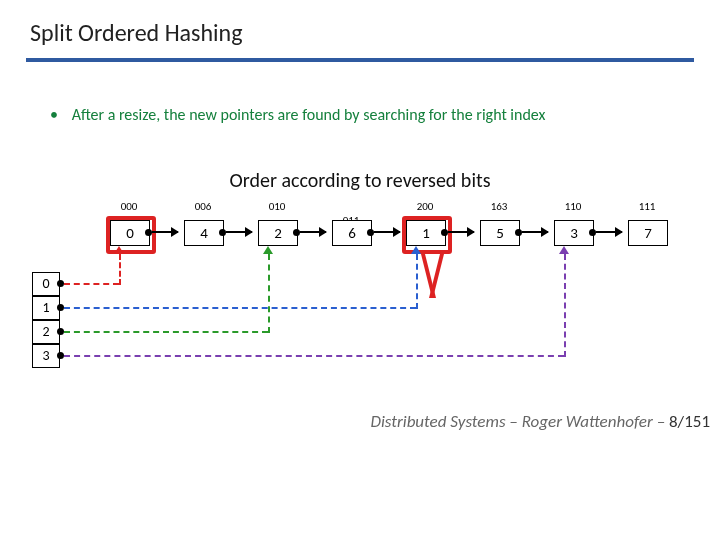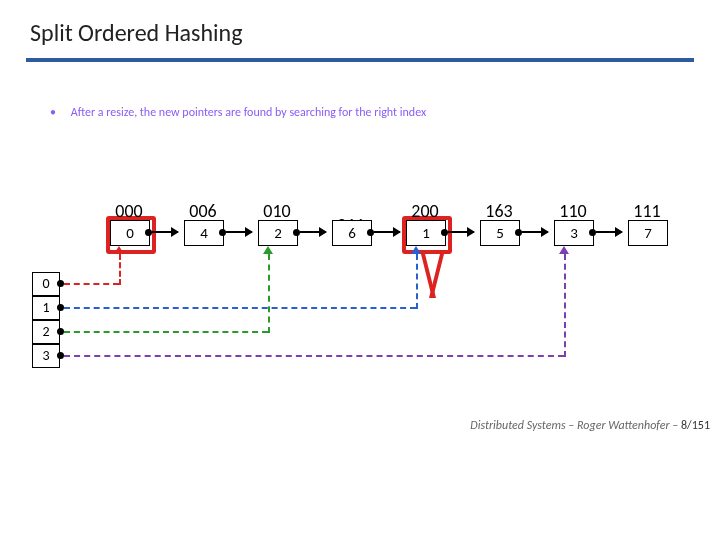--- a/index.html
+++ b/index.html
@@ -1,52 +1,53 @@
 <!DOCTYPE html>
 <html><head>
 <meta charset="utf-8">
 <style>
   html,body{margin:0;padding:0;width:720px;height:540px;background:#fff;font-family:"Calibri","Segoe UI",Arial,sans-serif;color:#000}
   .slide{position:relative;width:720px;height:440px}
   .title{position:absolute;left:30px;top:18px;font-size:24px;color:#222}
   .title-rule{position:absolute;left:26px;top:58px;width:668px;height:4px;background:#2f5aa0}
-  .bullet{position:absolute;font-size:12px;color:#8b5cf6}
+  .bullet{position:absolute;font-size:16px;color:#15803d}
   .bullet .dot{display:inline-block;width:18px}
   .caption{position:absolute;left:0;width:720px;text-align:center;font-size:20px;color:#111}
   
   .node{position:absolute;width:38px;height:24px;border:1px solid #000;background:#fff;text-align:center;font-size:15px;line-height:24px}
-  .binlabel{position:absolute;width:38px;text-align:center;font-size:18px}
+  .binlabel{position:absolute;width:38px;text-align:center;font-size:11px}
   .arrow{position:absolute;height:2px;background:#000}
   .arrow::after{content:"";position:absolute;right:-1px;top:-4px;border-left:8px solid #000;border-top:5px solid transparent;border-bottom:5px solid transparent}
   .ptrdot{position:absolute;width:7px;height:7px;background:#000;border-radius:50%}
   
   .bucket{position:absolute;width:26px;height:22px;border:1px solid #000;background:#fff;text-align:center;font-size:14px;line-height:22px}
   .bdot{position:absolute;width:7px;height:7px;background:#000;border-radius:50%}
   
   .dash{position:absolute;border-top:2px dashed;}
   .dashV{position:absolute;border-left:2px dashed;}
   .dashhead{position:absolute;width:0;height:0;border-bottom:8px solid;border-left:5px solid transparent;border-right:5px solid transparent}
   .red-outline{position:absolute;border:4px solid #d22;border-radius:3px}
   .red-conn{position:absolute;background:#d22}
   .note{position:absolute;font-size:19px;color:#111}
-  .footer{position:absolute;right:10px;bottom:8px;font-size:12px;color:#666;font-style:italic}
+  .footer{position:absolute;right:10px;bottom:8px;font-size:17px;color:#666;font-style:italic}
   .footer .pg{font-style:normal;color:#333}
 </style>
 </head>
 <body>
 <div class="slide">
 
 <div class="title">Split Ordered Hashing</div>
 <div class="title-rule"></div>
 
 <div class="bullet" style="left:50px;top:105px;width:630px">
   <span class="dot">•</span>
   <span>After a resize, the new pointers are found by searching for the right index</span>
 </div>
 
+<div class="caption" style="top:168px">Order according to reversed bits</div>
 
 <div class="red-outline" style="left:106px;top:216px;width:42px;height:30px"></div>
 <div class="red-outline" style="left:402px;top:216px;width:42px;height:30px"></div>
 <div class="red-conn" style="left:426px;top:250px;width:4px;height:48px;transform:skewX(14deg)"></div>
 <div class="red-conn" style="left:435px;top:250px;width:4px;height:48px;transform:skewX(-14deg)"></div>
 
 <div class="binlabel" style="left:110px;top:200px">000</div>
 <div class="node" style="left:110px;top:220px">0</div>
 <div class="ptrdot" style="left:145px;top:229px"></div>
 <div class="arrow" style="left:152px;top:231px;width:26px"></div>

